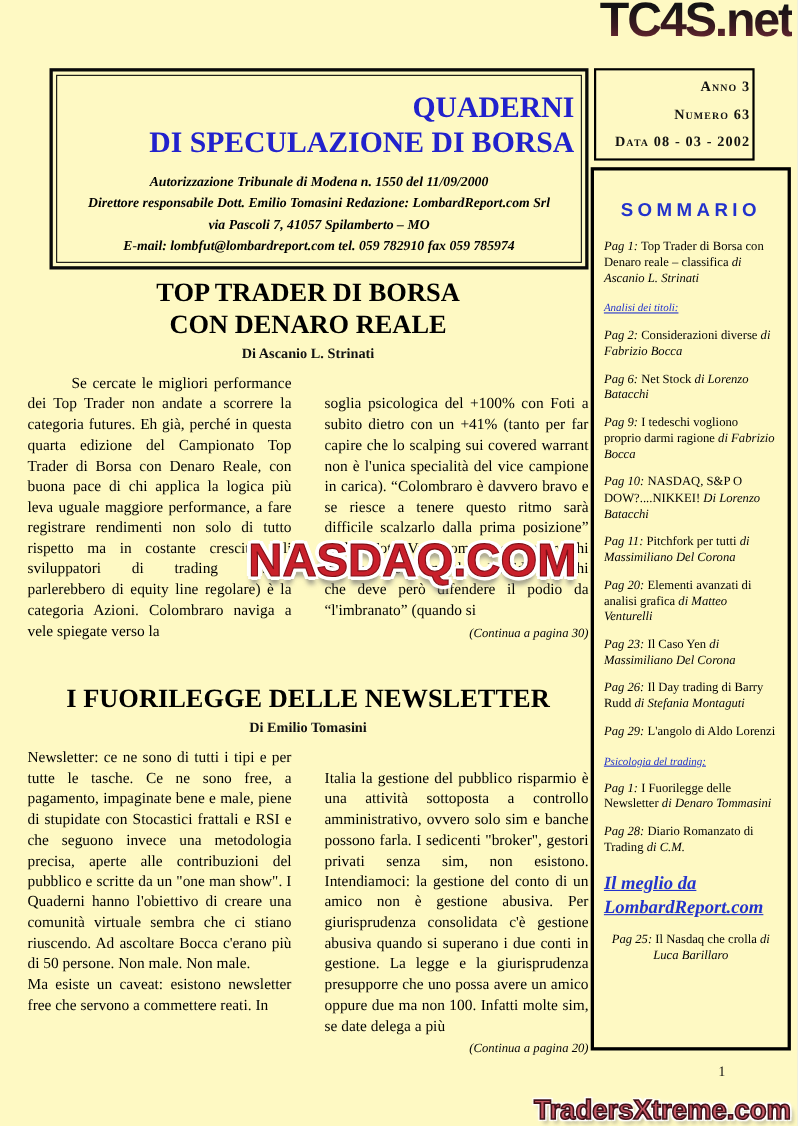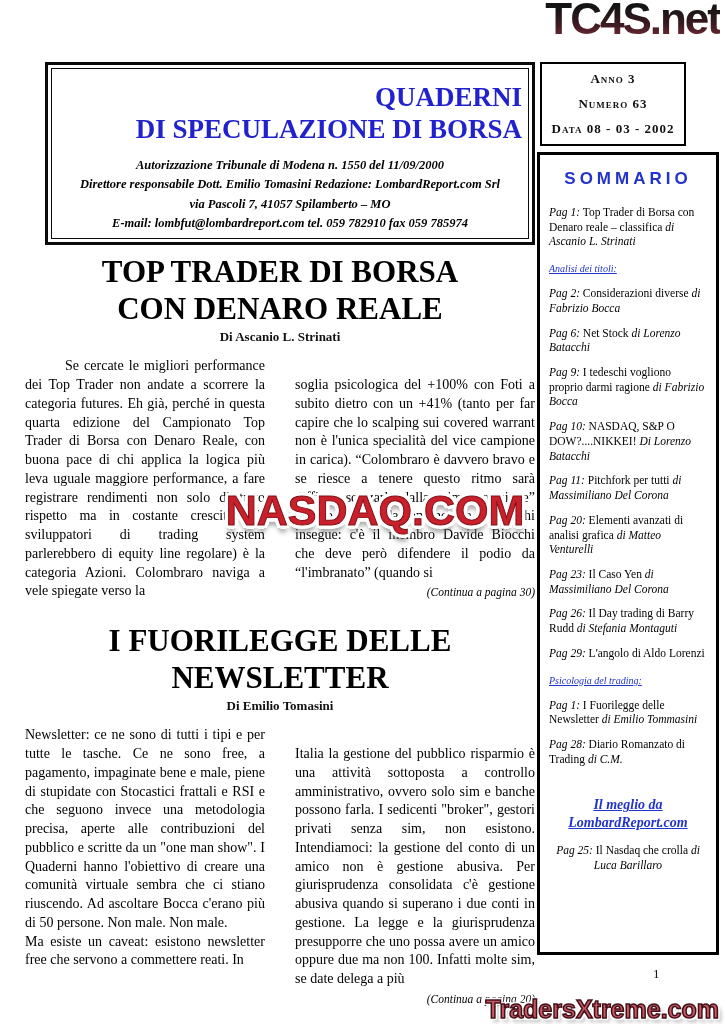--- a/index.html
+++ b/index.html
@@ -1,17 +1,17 @@
 <!DOCTYPE html>
 <html><head>
 <meta charset="utf-8">
 <style>
   html,body{margin:0;padding:0;background:#e8e8e8;}
   .page{
-    position:relative;width:725px;height:1024px;background:#ffffff;
+    position:relative;width:725px;height:1024px;background:#fef9c3;
     margin:0 auto;overflow:hidden;
     font-family:"Liberation Serif", serif;color:#111;
   }
   
   .tc4s{
     position:absolute;top:-6px;right:5px;
     font-family:"Liberation Sans", sans-serif;
     font-weight:900;font-size:44px;letter-spacing:-2px;
     background:linear-gradient(to bottom,#141414 25%,#3a1a20 60%,#8c3240 100%);
     -webkit-background-clip:text;background-clip:text;color:transparent;
@@ -29,51 +29,51 @@
     color:#2222cc;font-weight:bold;font-size:27px;line-height:1.2;text-align:right;
   }
   .masthead-info{
     margin-top:10px;font-size:12.5px;font-weight:bold;font-style:italic;
     line-height:1.55;color:#000;
   }
   
   .issuebox{
     position:absolute;left:540px;top:62px;width:146px;height:84px;
     border:2px solid #000;box-sizing:border-box;
-    text-align:center;font-variant:small-caps;font-weight:bold;
+    text-align:right;font-variant:small-caps;font-weight:bold;
     font-size:13px;letter-spacing:1px;
     display:flex;flex-direction:column;justify-content:space-between;
     padding:7px 2px;
   }
   
   .sommario{
     position:absolute;left:537px;top:152px;width:182px;height:803px;
     border:3px solid #000;box-sizing:border-box;
-    padding:10px 9px;overflow:hidden;
+    padding:22px 9px;overflow:hidden;
   }
   .sommario-title{
     text-align:center;color:#2233cc;font-family:"Liberation Sans", sans-serif;
     font-weight:bold;font-size:17px;letter-spacing:4px;margin:4px 0 16px 0;
   }
   .toc-item{font-size:11.5px;line-height:1.28;margin-bottom:10px;color:#000;}
   .toc-page{font-style:italic;}
   .toc-author{font-style:italic;}
   .toc-section{
     color:#2233cc;font-style:italic;text-decoration:underline;
     font-size:10px;margin:14px 0 12px 0;cursor:pointer;
   }
   .toc-section-big{
     color:#2233cc;font-style:italic;font-weight:bold;text-decoration:underline;
-    font-size:14px;line-height:1.25;margin:30px 0 12px 0;cursor:pointer;text-align:center;
+    font-size:17px;line-height:1.25;margin:14px 0 12px 0;cursor:pointer;
   }
   .toc-item.centered{text-align:center;}
   
   .article{position:absolute;left:25px;width:510px;}
   .article-title{
-    text-align:center;font-weight:bold;font-size:31px;line-height:1.2;
+    text-align:center;font-weight:bold;font-size:24px;line-height:1.2;
     white-space:pre-line;color:#000;
   }
   .article-byline{text-align:center;font-weight:bold;font-size:13px;margin-top:2px;}
   .article-cols{display:flex;gap:30px;margin-top:12px;}
   .article-col{
     width:246px;font-size:14px;line-height:1.34;text-align:justify;
     white-space:pre-line;color:#000;
   }
   .indent-first{text-indent:40px;}
   .continua{font-size:11.5px;font-style:italic;text-align:right;margin-top:3px;}
@@ -182,21 +182,21 @@
     <div class="toc-item">
       <span class="toc-page">Pag 29:</span>
       <span class="toc-title">L'angolo di Aldo Lorenzi</span>
     </div>
 
     <div class="toc-section">Psicologia del trading:</div>
 
     <div class="toc-item">
       <span class="toc-page">Pag 1:</span>
       <span class="toc-title">I Fuorilegge delle Newsletter</span>
-      <span class="toc-author">di Emilio Tommasini</span>
+      <span class="toc-author">di Denaro Tommasini</span>
     </div>
     <div class="toc-item">
       <span class="toc-page">Pag 28:</span>
       <span class="toc-title">Diario Romanzato di Trading</span>
       <span class="toc-author">di C.M.</span>
     </div>
 
     <div class="toc-section-big">Il meglio da LombardReport.com</div>
 
     <div class="toc-item centered">

